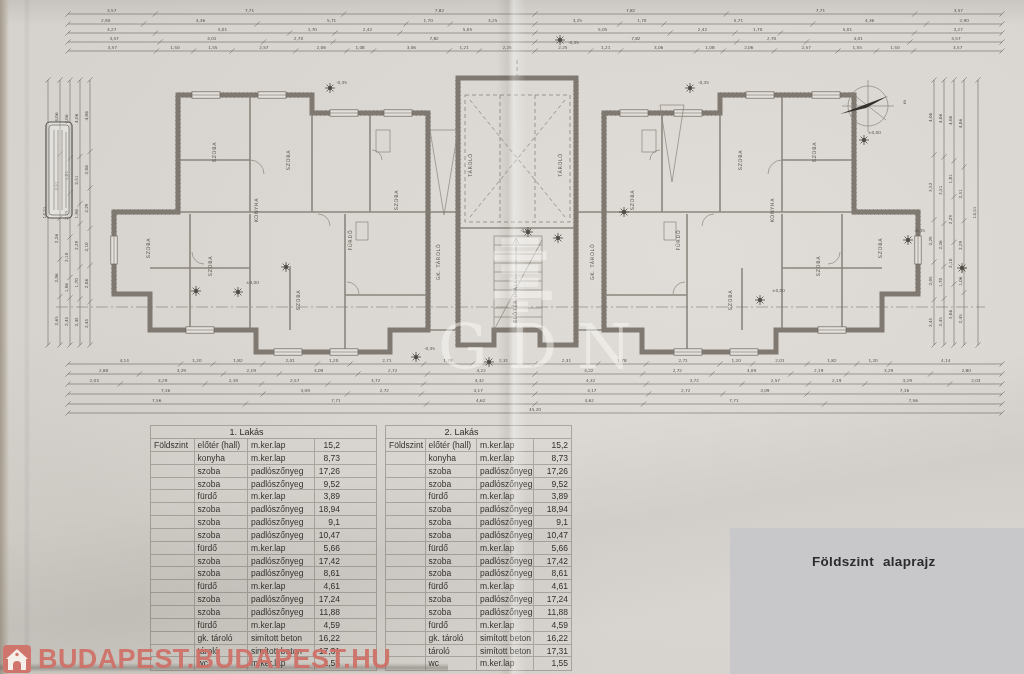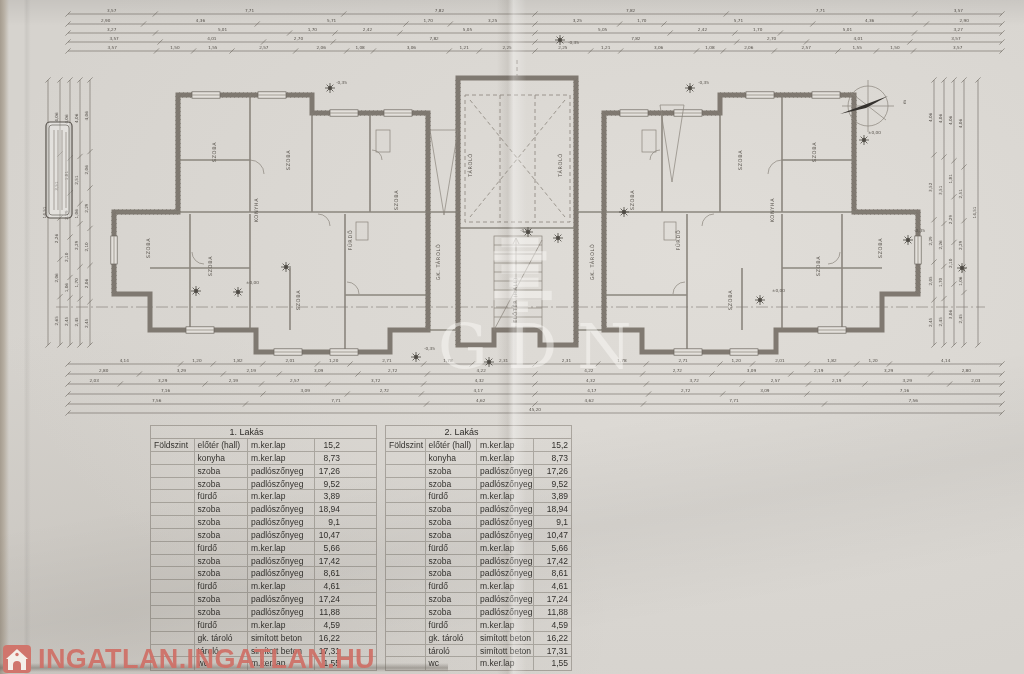--- a/index.html
+++ b/index.html
@@ -545,30 +545,33 @@
         <rect x="16" y="30" width="22" height="7"></rect>
         <rect x="4" y="40" width="44" height="7"></rect>
         <rect x="22" y="48" width="8" height="8"></rect>
       </g>
     </svg>
     <div class="gtxt">GDN</div>
   </div>
 
   <div class="creases"></div>
 
+  <div class="caption-box">
+    <span>Földszint alaprajz</span>
+  </div>
 
   <div class="wm-bar">
     <svg width="28" height="28" viewBox="0 0 28 28">
       <rect x="0" y="0" width="28" height="28" rx="4" fill="#d0756c"></rect>
       <polygon points="3,14 14,4 25,14" fill="#f4efe9"></polygon>
       <circle cx="14" cy="9.5" r="1.7" fill="#d0756c"></circle>
       <rect x="5" y="14" width="18" height="11" fill="#f4efe9"></rect>
       <path d="M10,25 v-5 a4,4 0 0 1 8,0 v5 Z" fill="#d0756c"></path>
     </svg>
-    <span class="txt" style="color:#cf7067">INGATLAN.INGATLAN.HU</span>
+    <span class="txt" style="color:#cf7067">BUDAPEST.BUDAPEST.HU</span>
   </div>
 <div class="ftable" style="left: 150px; width: 227px;">
       <div class="t-title">1. Lakás</div>
       <div class="trow">
         <span class="tc" style="width: 44px;">Földszint</span>
         <span class="tc" style="width: 54px;">előtér (hall)</span>
         <span class="tc" style="width: 68px;">m.ker.lap</span>
         <span class="tc" style="width: 61px; padding-right: 36px;">15,2</span>
       </div>
       <div class="trow">

